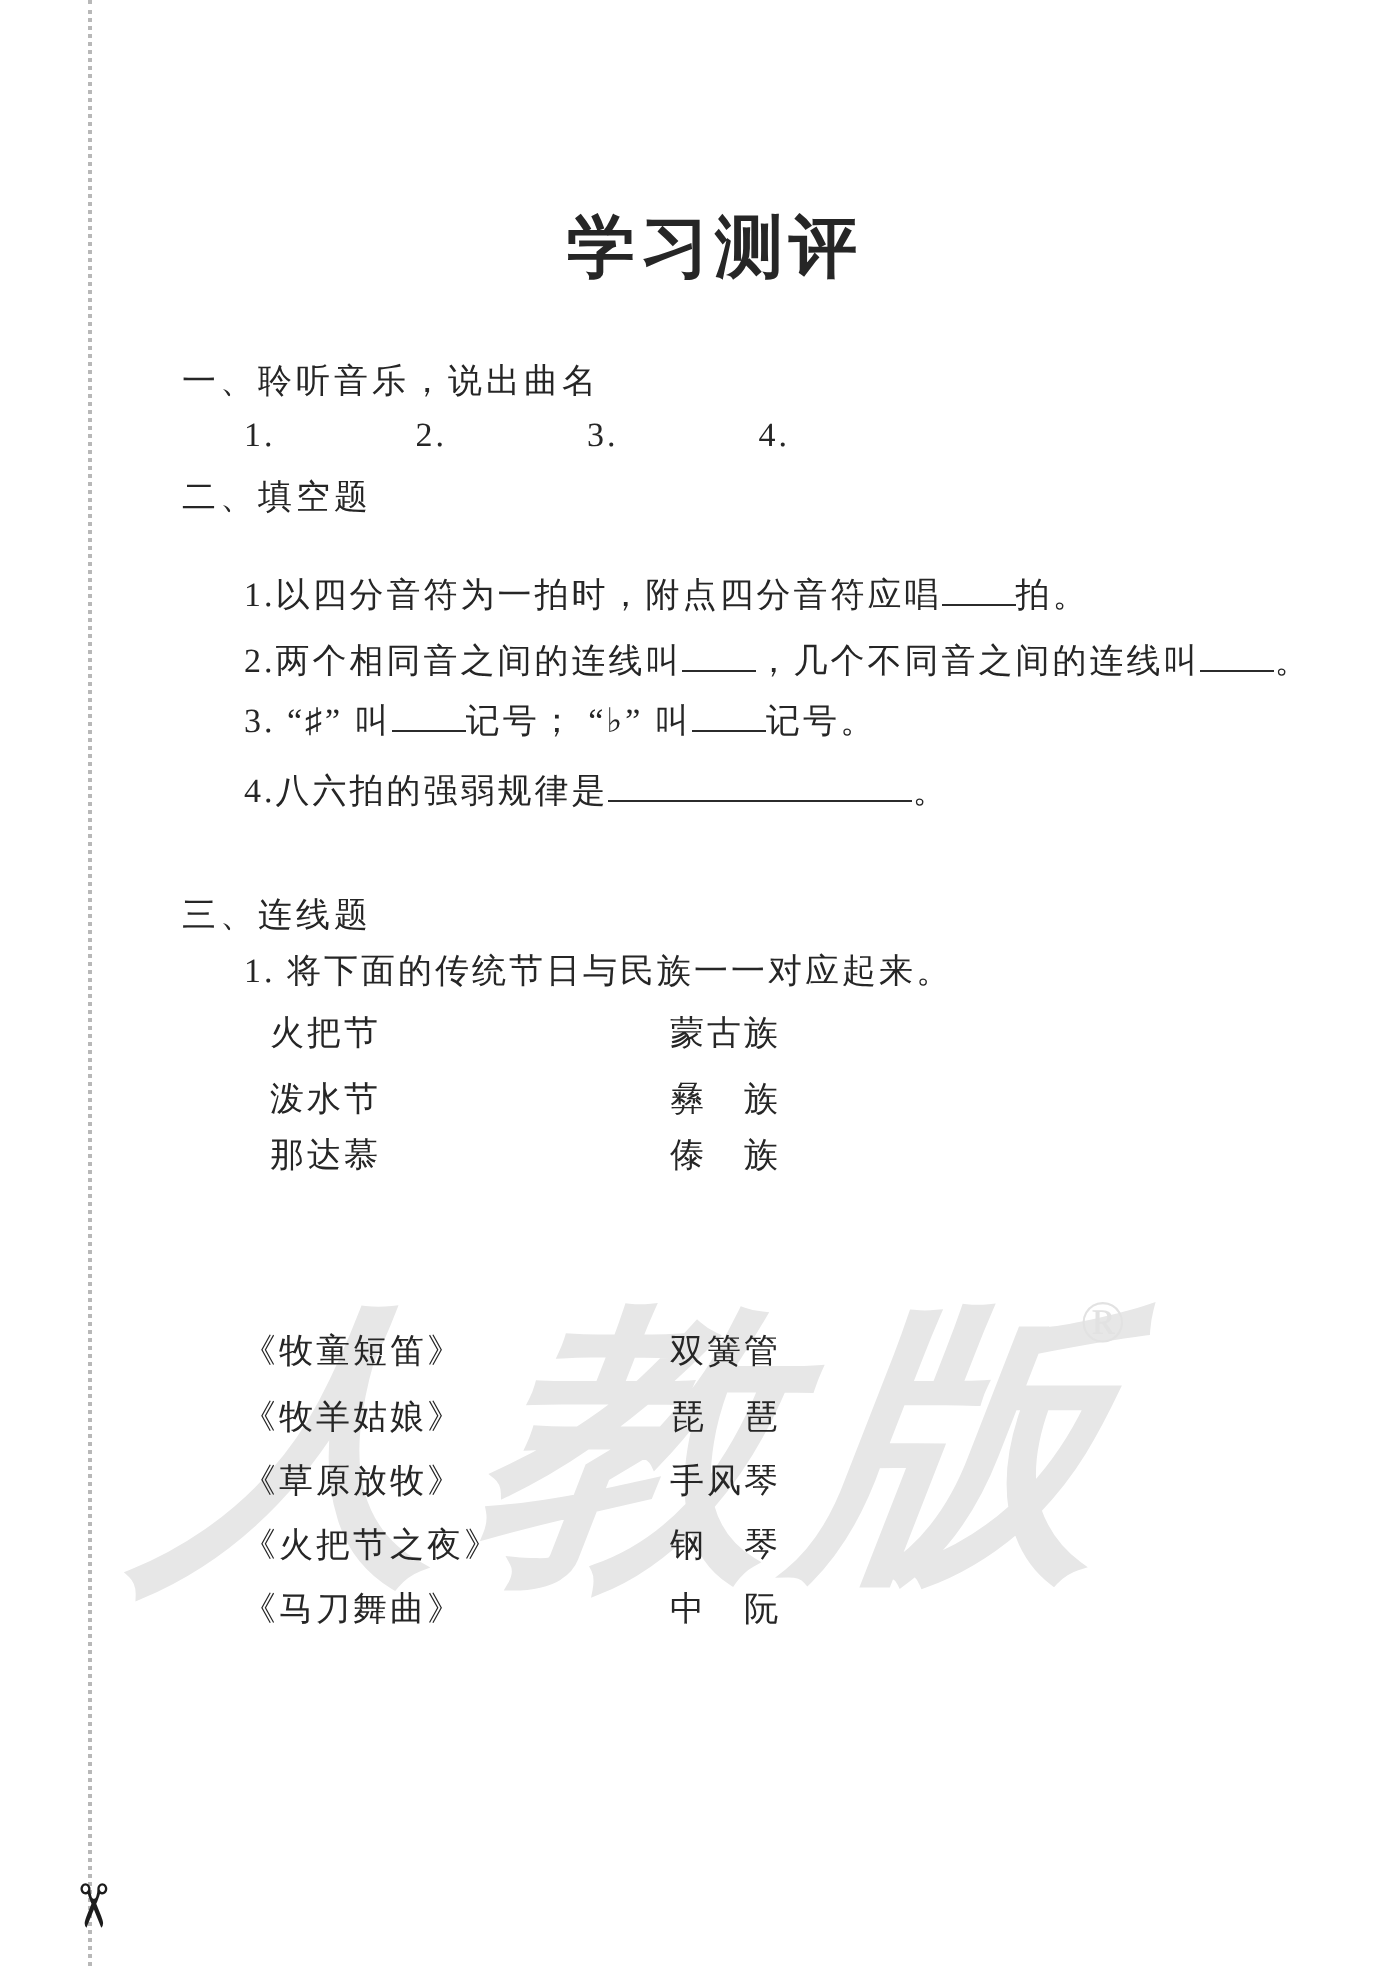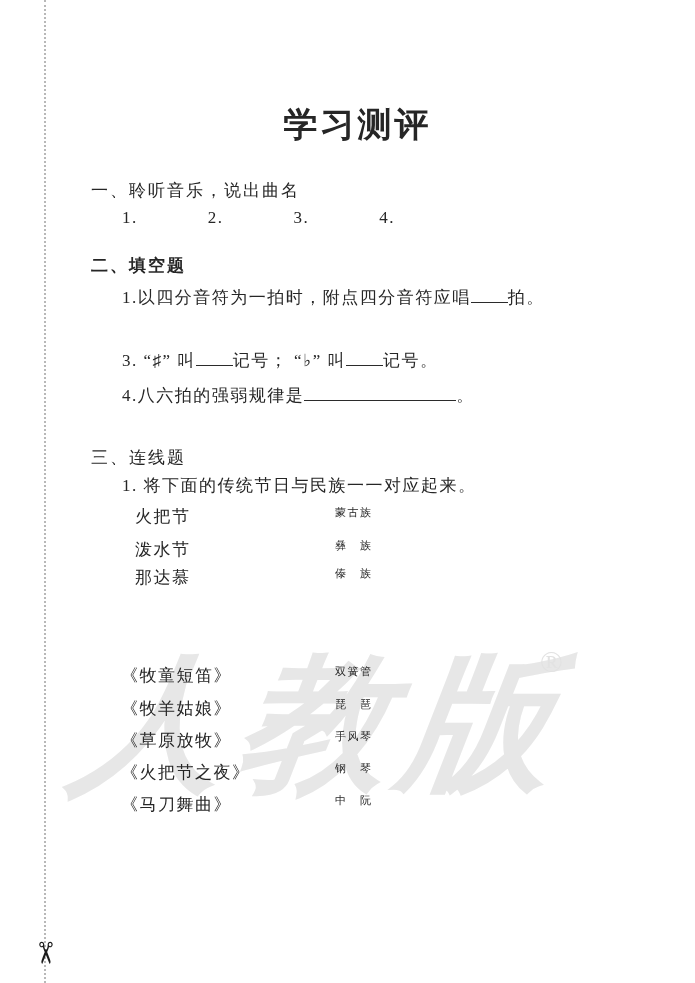--- a/index.html
+++ b/index.html
@@ -56,21 +56,21 @@
   .num-cell { display:inline-block; width:80px; }
   .blank {
     display:inline-block;
     border-bottom:1px solid #2b2b2b;
     height:15px; vertical-align:baseline;
   }
   .blank.s { width:37px; }
   .blank.l { width:152px; }
   .mrow { position:absolute; width:650px; height:22px; }
   .mrow .left  { position:absolute; white-space:nowrap; font-size:17px; letter-spacing:1.5px; }
-  .mrow .right { position:absolute; left:335px; white-space:nowrap; font-size:11px; letter-spacing:1.5px; }
+  .mrow .right { position:absolute; left:335px; white-space:nowrap; font-size:17px; letter-spacing:1.5px; }
   .mrow.fest .left { left:135px; }
   .mrow.work .left { left:121px; }
 </style>
 </head>
 <body>
 
 <div class="page">
 
   <div class="watermark">人教版</div>
   <div class="watermark-reg">®</div>
@@ -83,26 +83,29 @@
     <div class="title">学习测评</div>
 
     <div class="line sec-heading" style="top:180px;">一、聆听音乐，说出曲名</div>
     <div class="line indent" style="top:207px;">
       <span class="num-cell">1.</span>
       <span class="num-cell">2.</span>
       <span class="num-cell">3.</span>
       <span class="num-cell">4.</span>
     </div>
 
-    <div class="line sec-heading" style="top:255px;font-weight:bold;">二、填空题</div>
+    <div class="line sec-heading" style="top:238px;">二、填空题</div>
 
     <div class="line indent" style="top:287px;">
       <span>1.以四分音符为一拍时，附点四分音符应唱</span><span class="blank s"></span><span>拍。</span>
     </div>
 
+    <div class="line indent" style="top:320px;">
+      <span>2.两个相同音之间的连线叫</span><span class="blank s"></span><span>，几个不同音之间的连线叫</span><span class="blank s"></span><span>。</span>
+    </div>
 
     <div class="line indent" style="top:350px;">
       <span>3. “♯” 叫</span><span class="blank s"></span><span>记号； “♭” 叫</span><span class="blank s"></span><span>记号。</span>
     </div>
 
     <div class="line indent" style="top:385px;">
       <span>4.八六拍的强弱规律是</span><span class="blank l"></span><span>。</span>
     </div>
 
     <div class="line sec-heading" style="top:447px;">三、连线题</div>

